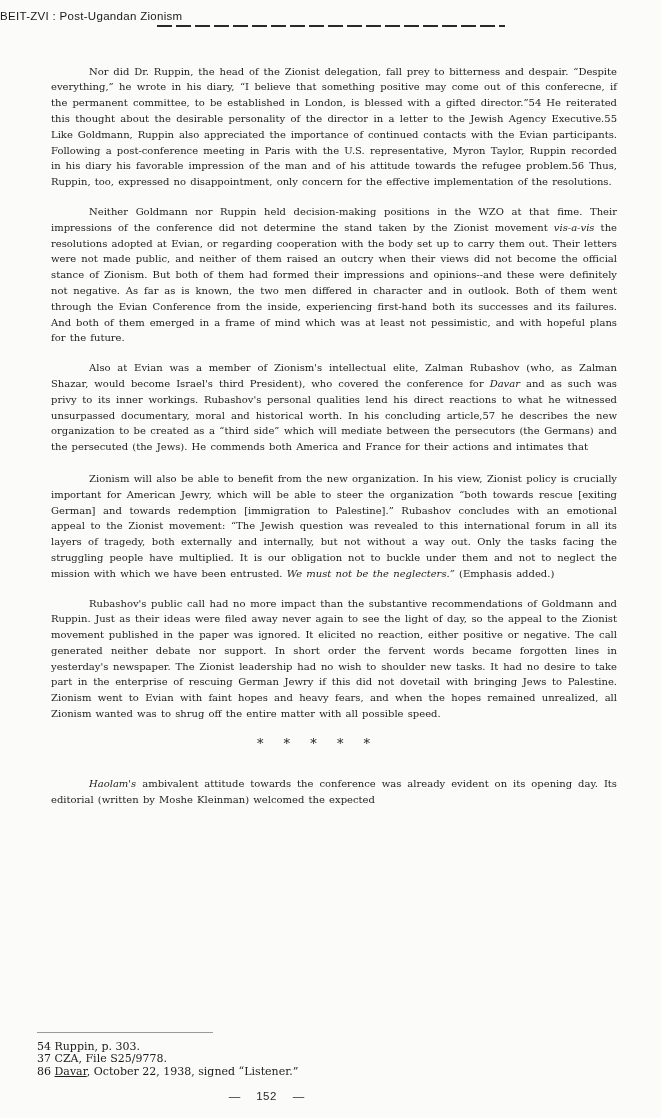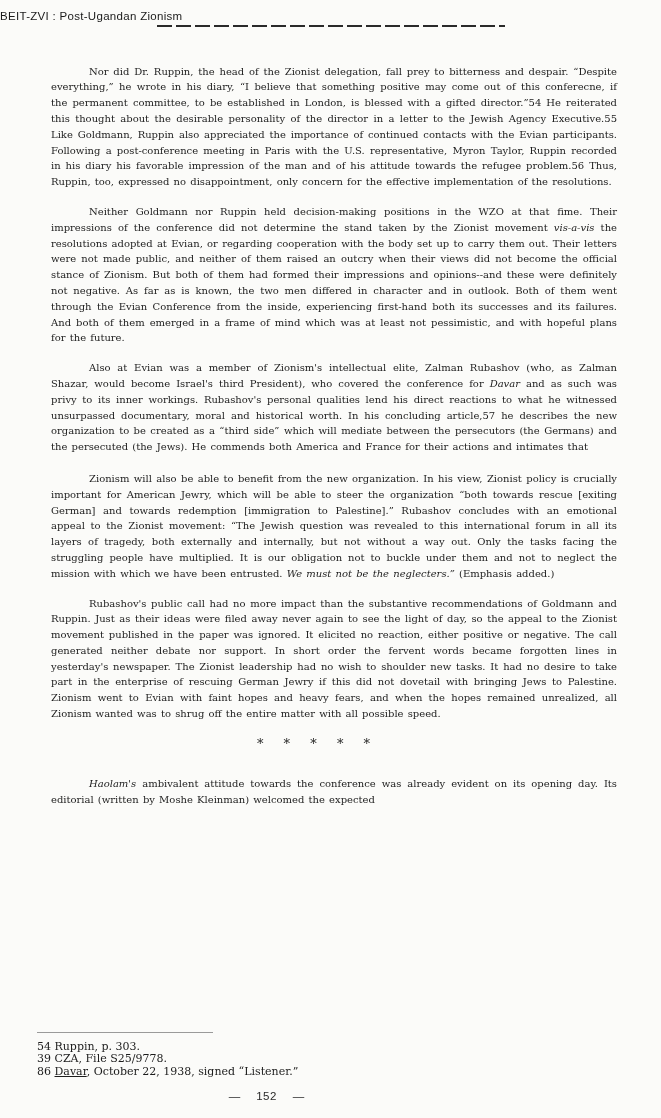--- a/index.html
+++ b/index.html
@@ -92,20 +92,20 @@
     <p class="para gap"><span>Zionism will also be able to benefit from the new organization. In his view, Zionist policy is crucially important for American Jewry, which will be able to steer the organization “both towards rescue [exiting German] and towards redemption [immigration to Palestine].” Rubashov concludes with an emotional appeal to the Zionist movement: “The Jewish question was revealed to this international forum in all its layers of tragedy, both externally and internally, but not without a way out. Only the tasks facing the struggling people have multiplied. It is our obligation not to buckle under them and not to neglect the mission with which we have been entrusted. </span><span class="it">We must not be the neglecters.”</span><span> (Emphasis added.)</span></p>
     <p class="para"><span>Rubashov's public call had no more impact than the substantive recommendations of Goldmann and Ruppin. Just as their ideas were filed away never again to see the light of day, so the appeal to the Zionist movement published in the paper was ignored. It elicited no reaction, either positive or negative. The call generated neither debate nor support. In short order the fervent words became forgotten lines in yesterday's newspaper. The Zionist leadership had no wish to shoulder new tasks. It had no desire to take part in the enterprise of rescuing German Jewry if this did not dovetail with bringing Jews to Palestine. Zionism went to Evian with faint hopes and heavy fears, and when the hopes remained unrealized, all Zionism wanted was to shrug off the entire matter with all possible speed.</span></p>
     <div class="separator">*  *  *  *  *</div>
     <p class="para"><span class="it">Haolam's</span><span> ambivalent attitude towards the conference was already evident on its opening day. Its editorial (written by Moshe Kleinman) welcomed the expected</span></p>
   </main>
 
 <div class="footnote-block">
   <div class="fn-rule"></div>
   <div>
       <div class="footnote"><span>54 Ruppin, p. 303.</span></div>
-      <div class="footnote"><span>39 CZA, File S25/9778.</span></div>
+      <div class="footnote"><span>37 CZA, File S25/9778.</span></div>
       <div class="footnote"><span>86 </span><span class="un">Davar</span><span>, October 22, 1938, signed “Listener.”</span></div>
     </div>
 </div>
 
 <div class="page-footer">
   <span>—</span><span class="num">152</span><span>—</span>
 </div>
 
 </body></html>

